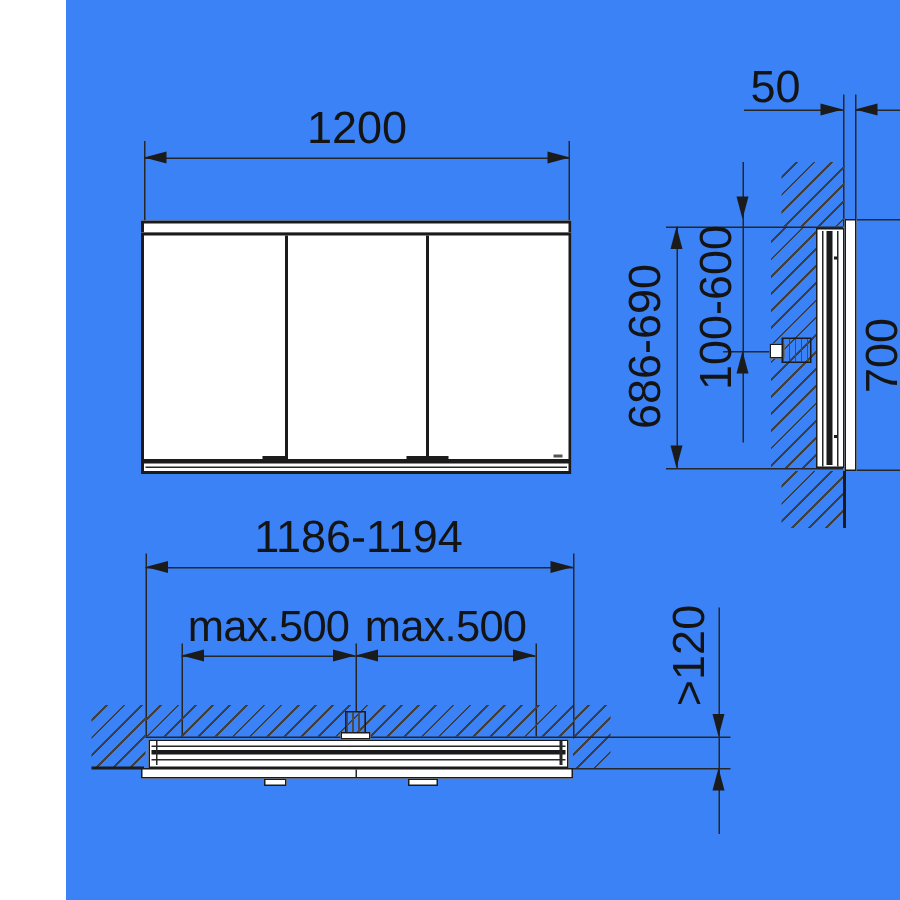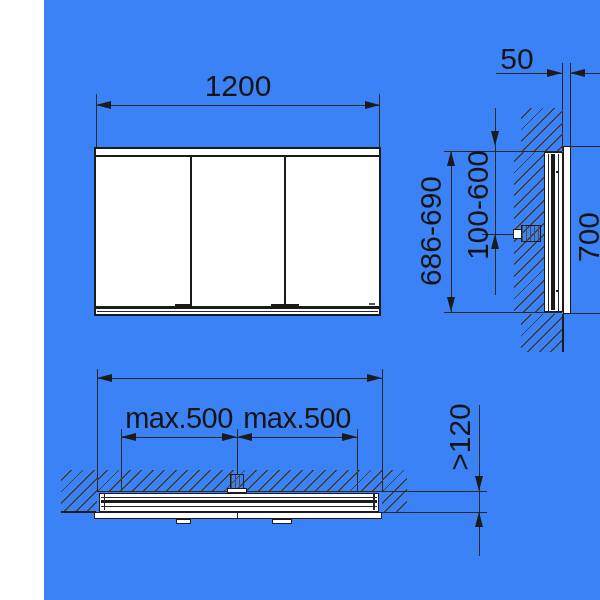--- a/index.html
+++ b/index.html
@@ -92,20 +92,21 @@
     <div class="arrow ar-u" style="left:446.5px;top:234px;"></div>
 
     <div class="dimtext rot" style="left:505px;top:222px;width:80px;">700</div>
     <div class="thin" style="left:564.5px;top:146px;width:1px;height:167.5px;"></div>
     <div class="arrow ar-u" style="left:560.5px;top:146px;"></div>
     <div class="arrow ar-d" style="left:560.5px;top:298.5px;"></div>
   </div>
 
   <div class="layer">
 
+    <div class="dimtext" style="left:95px;top:344px;width:200px;">1186-1194</div>
     <div class="thin" style="left:52.5px;top:369px;width:1px;height:122px;"></div>
     <div class="thin" style="left:337.5px;top:369px;width:1px;height:122px;"></div>
     <div class="thin" style="left:53px;top:377.5px;width:285px;height:1px;"></div>
     <div class="arrow ar-l" style="left:53px;top:373.5px;"></div>
     <div class="arrow ar-r" style="left:323px;top:373.5px;"></div>
 
     <div class="dimtext sm" style="left:60px;top:403px;width:150px;">max.500</div>
     <div class="dimtext sm" style="left:178px;top:403px;width:150px;">max.500</div>
     <div class="thin" style="left:77px;top:436.5px;width:116px;height:1px;"></div>
     <div class="thin" style="left:193px;top:436.5px;width:120px;height:1px;"></div>

